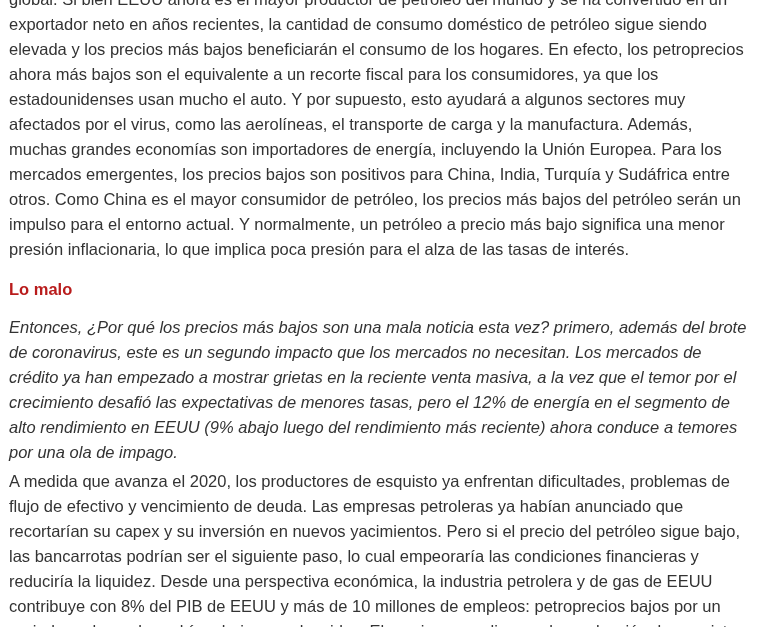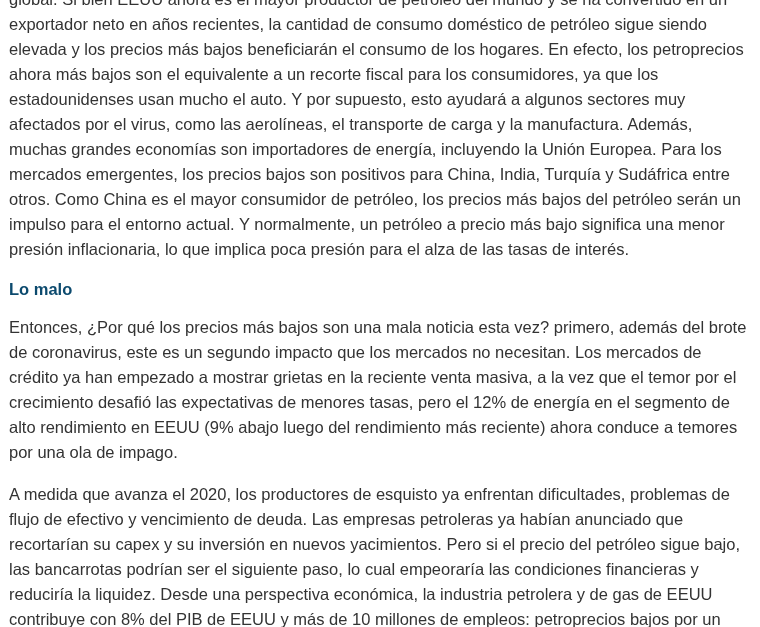--- a/index.html
+++ b/index.html
@@ -19,30 +19,31 @@
     color: #333333;
     padding: 0 8px 0 9px;
     margin-top: -13px;
     text-align: left;
     -webkit-font-smoothing: antialiased;
   }
   .article p {
     margin: 0 0 15px 0;
   }
   .article p.flush-bottom {
-    margin-bottom: 17px;
+    margin-bottom: 4px;
+    font-style: italic;
   }
   .article p.flush-top {
     margin-top: 0;
   }
   .article h4 {
     font-family: "Liberation Sans", sans-serif;
     font-size: 16.5px;
     font-weight: bold;
-    color: #0c4a6e;
+    color: #b91c1c;
     line-height: 25px;
     margin: 0 0 13px 0;
   }
 </style>
 </head>
 <body>
 
 <div class="article">
   <p>global. Si bien EEUU ahora es el mayor productor de petróleo del mundo y se ha convertido en un exportador neto en años recientes, la cantidad de consumo doméstico de petróleo sigue siendo elevada y los precios más bajos beneficiarán el consumo de los hogares. En efecto, los petroprecios ahora más bajos son el equivalente a un recorte fiscal para los consumidores, ya que los estadounidenses usan mucho el auto. Y por supuesto, esto ayudará a algunos sectores muy afectados por el virus, como las aerolíneas, el transporte de carga y la manufactura. Además, muchas grandes economías son importadores de energía, incluyendo la Unión Europea. Para los mercados emergentes, los precios bajos son positivos para China, India, Turquía y Sudáfrica entre otros. Como China es el mayor consumidor de petróleo, los precios más bajos del petróleo serán un impulso para el entorno actual. Y normalmente, un petróleo a precio más bajo significa una menor presión inflacionaria, lo que implica poca presión para el alza de las tasas de interés.</p>
   <h4>Lo malo</h4>

